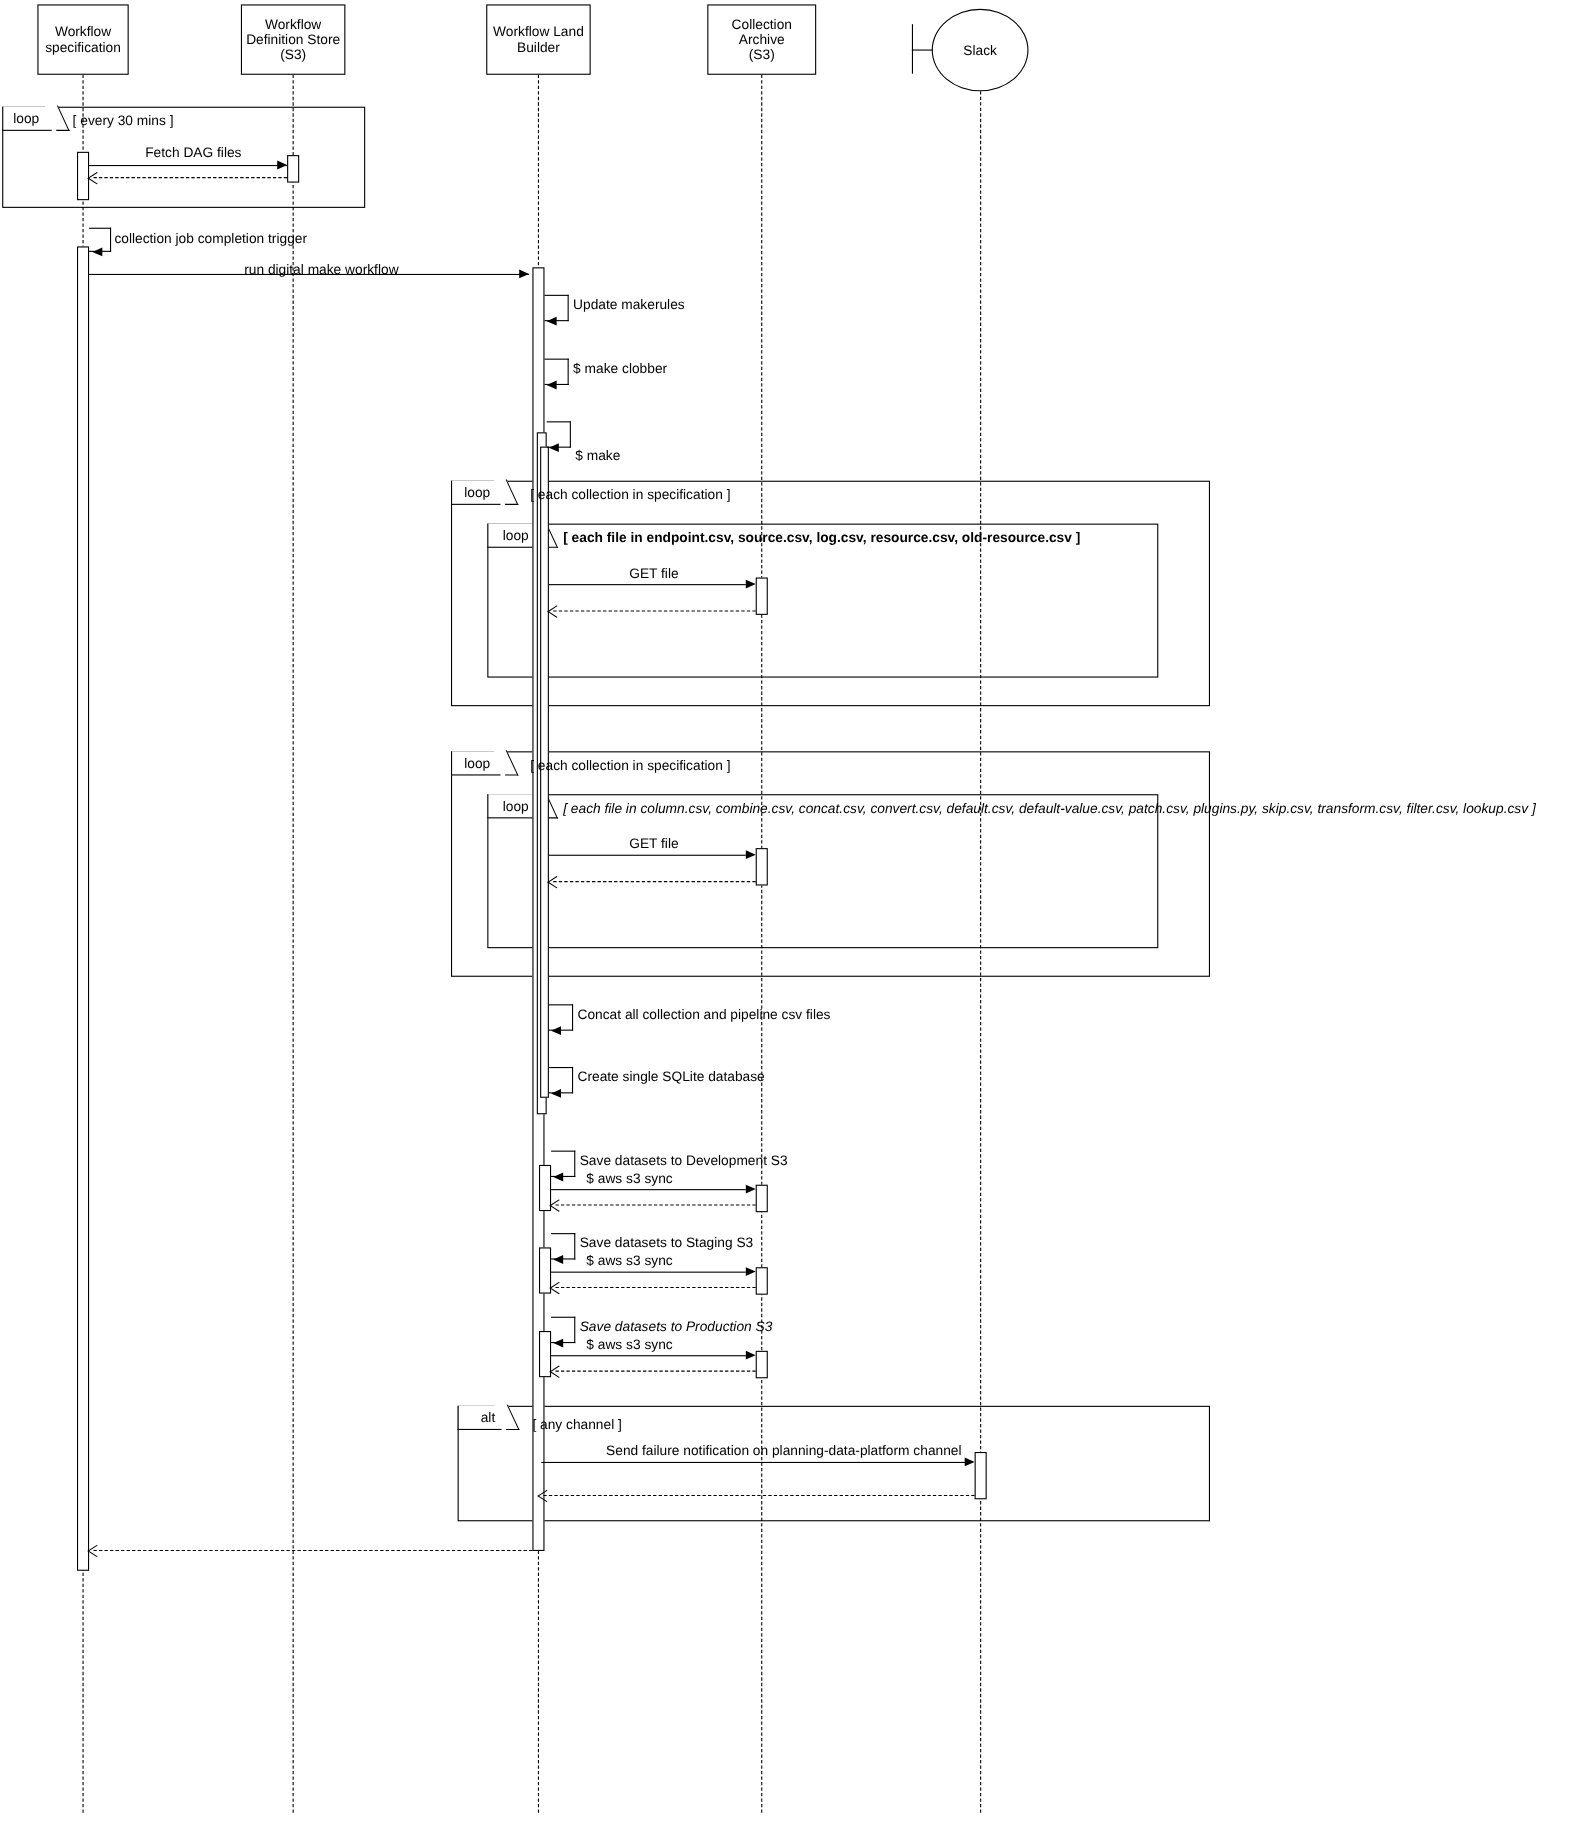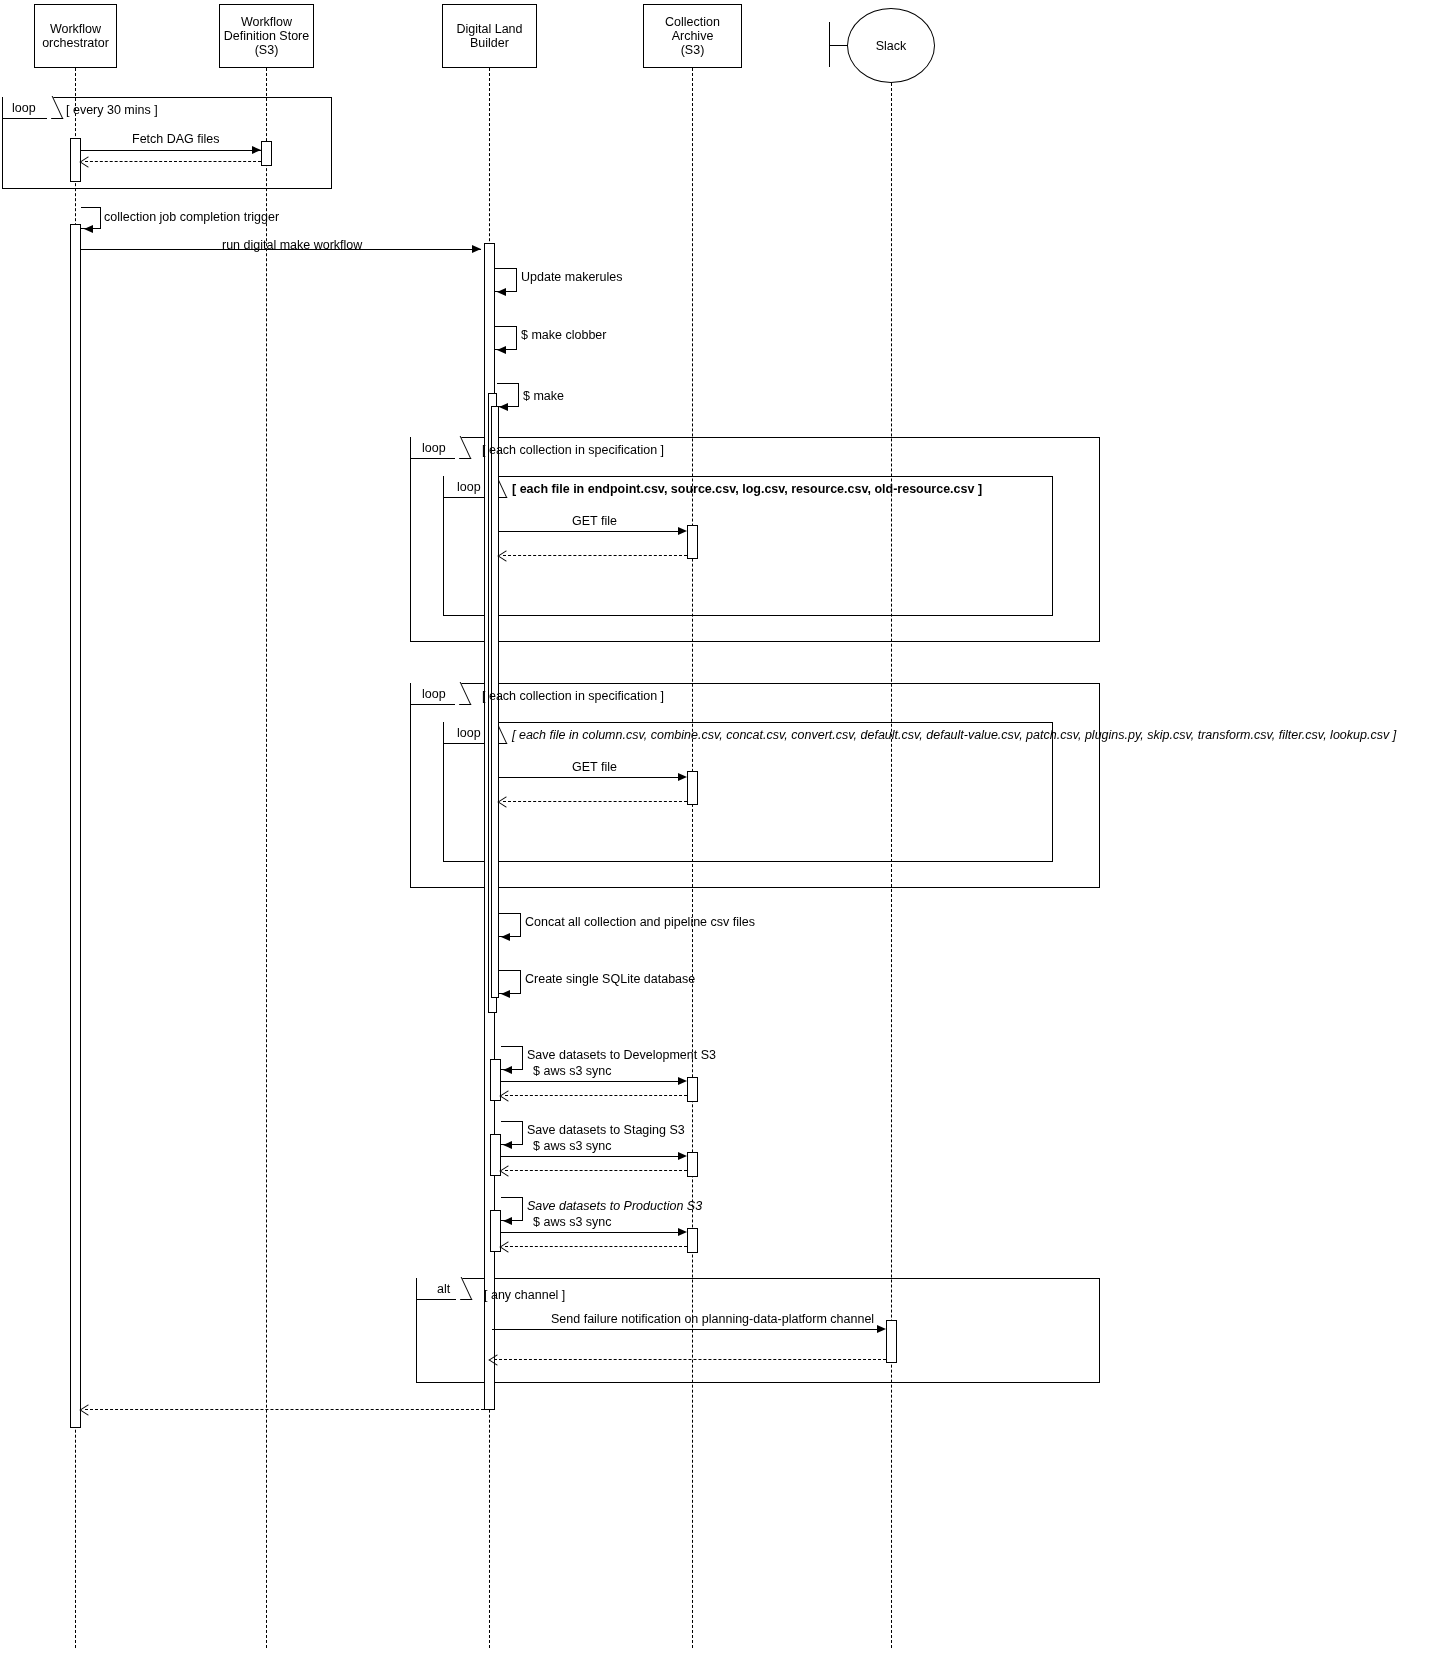--- a/index.html
+++ b/index.html
@@ -172,35 +172,35 @@
 
   <div class="lifeline" style="left:75px; top:68px; height:1580px;"></div>
   <div class="lifeline" style="left:266px; top:68px; height:1580px;"></div>
   <div class="lifeline" style="left:489px; top:68px; height:1580px;"></div>
   <div class="lifeline" style="left:692px; top:68px; height:1580px;"></div>
   <div class="lifeline" style="left:891px; top:83px; height:1565px;"></div>
 
   <div class="lifeline-box" style="left:34px; top:4px; width:83px; height:64px;">
     <div>
       <div>Workflow</div>
-      <div>orchestrator</div>
+      <div>specification</div>
     </div>
   </div>
 
   <div class="lifeline-box" style="left:219px; top:4px; width:95px; height:64px;">
     <div>
       <div>Workflow</div>
       <div>Definition Store</div>
       <div>(S3)</div>
     </div>
   </div>
 
   <div class="lifeline-box" style="left:442px; top:4px; width:95px; height:64px;">
     <div>
-      <div>Digital Land</div>
+      <div>Workflow Land</div>
       <div>Builder</div>
     </div>
   </div>
 
   <div class="lifeline-box" style="left:643px; top:4px; width:99px; height:64px;">
     <div>
       <div>Collection Archive</div>
       <div>(S3)</div>
     </div>
   </div>
@@ -243,21 +243,21 @@
   <div class="self-msg" style="left:495px; top:268px; width:22px; height:24px;"></div>
   <div class="arrow-solid-l" style="left:497px; top:287.5px;"></div>
   <div class="msg-label" style="left:521px; top:270px;">Update makerules</div>
 
   <div class="self-msg" style="left:495px; top:326px; width:22px; height:24px;"></div>
   <div class="arrow-solid-l" style="left:497px; top:345.5px;"></div>
   <div class="msg-label" style="left:521px; top:328px;">$ make clobber</div>
 
   <div class="self-msg" style="left:497px; top:383px; width:22px; height:24px;"></div>
   <div class="arrow-solid-l" style="left:499px; top:402.5px;"></div>
-  <div class="msg-label" style="left:523px; top:389px;">$ make</div>
+  <div class="msg-label" style="left:523px; top:407px;">$ make</div>
 
   <div class="fragment" style="left:410px; top:437px; width:690px; height:205px;"></div>
   <div class="frag-tab" style="left:410px; top:437px; width:45px;"></div>
   <div class="frag-label" style="left:422px; top:437px;">loop</div>
   <div class="frag-cond" style="left:482px; top:443px;">[ each collection in specification ]</div>
 
   <div class="fragment" style="left:443px; top:476px; width:610px; height:140px;"></div>
   <div class="frag-tab" style="left:443px; top:476px; width:48px;"></div>
   <div class="frag-label" style="left:457px; top:476px;">loop</div>
   <div class="frag-cond" style="left:512px; top:482px;font-weight:bold;">[ each file in endpoint.csv, source.csv, log.csv, resource.csv, old-resource.csv ]</div>

